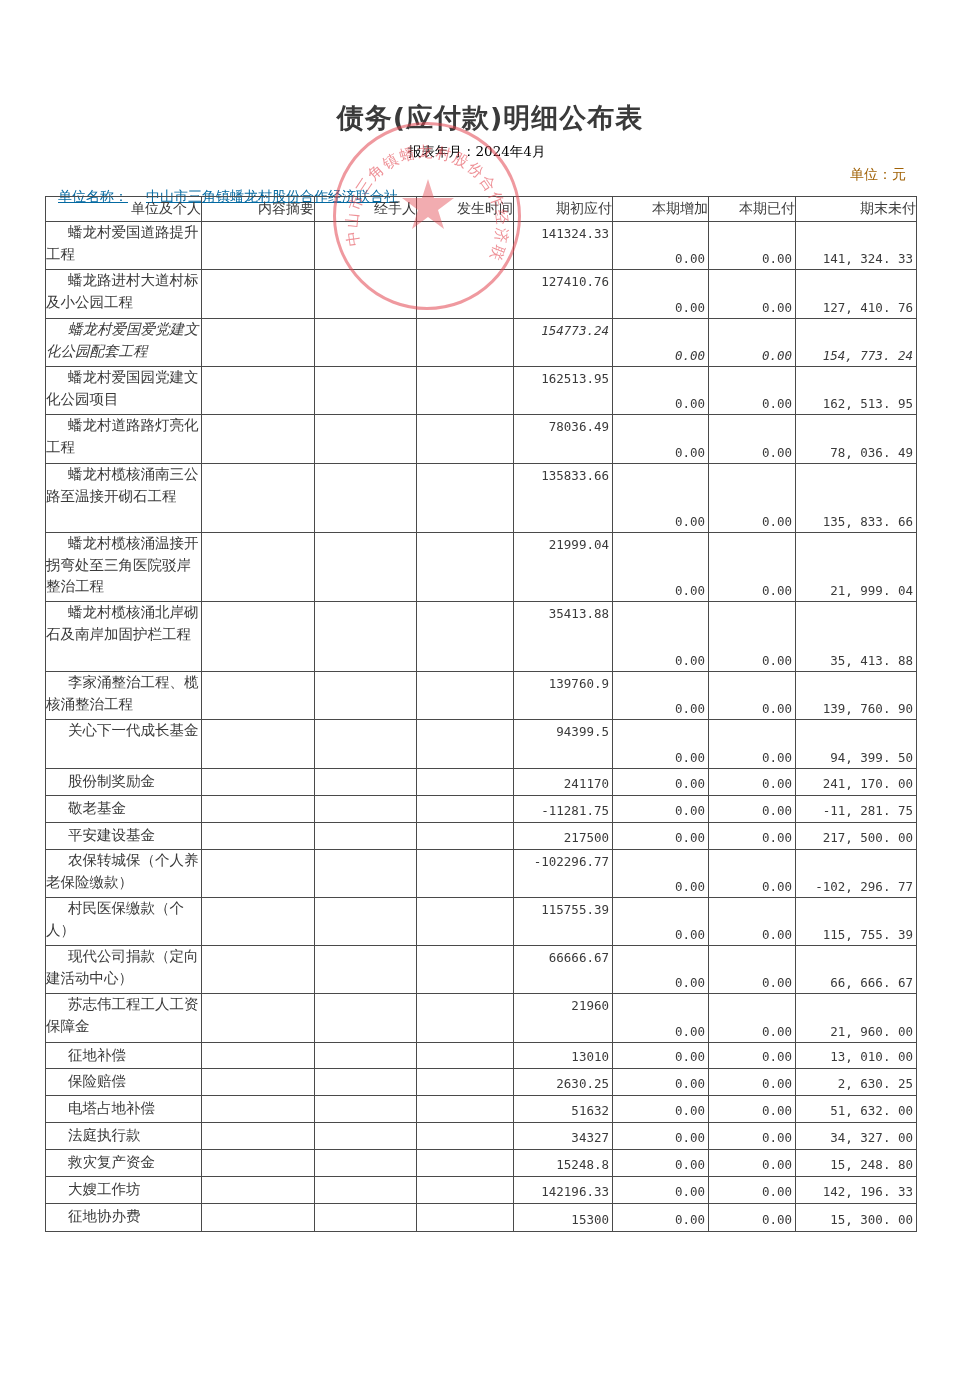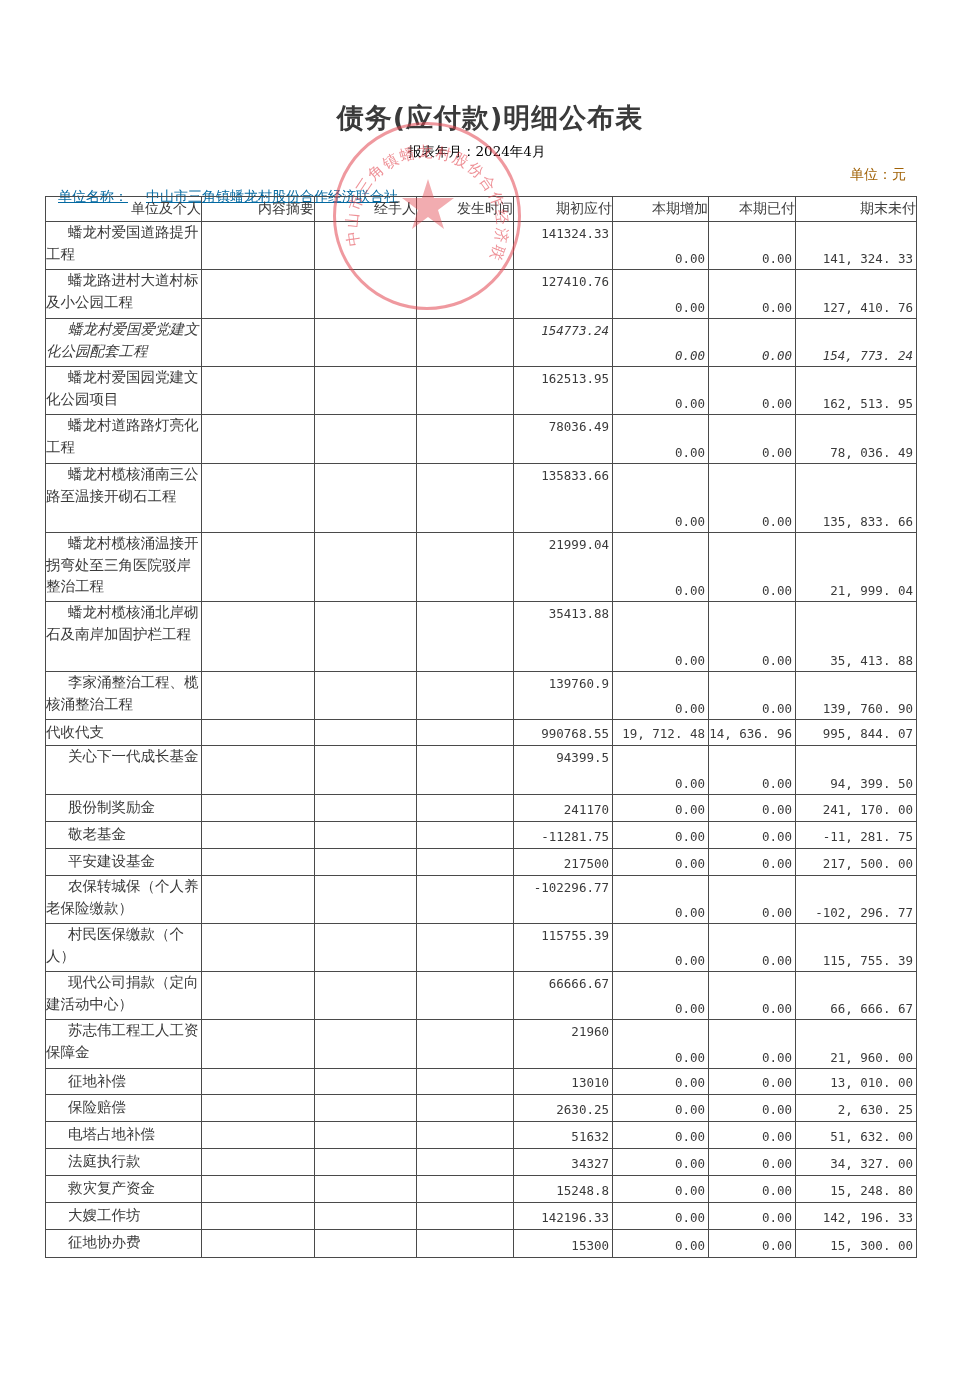--- a/index.html
+++ b/index.html
@@ -250,38 +250,20 @@
           <td class="num">
             <span class="bottom">0.00</span>
           </td>
           <td class="num">
             <span class="bottom">0.00</span>
           </td>
           <td class="num">
             <span class="bottom">139, 760. 90</span>
           </td>
         </tr>
-        <tr class="single" style="height: 26px;">
-          <td class="name"><span>代收代支</span></td>
-          <td></td>
-          <td></td>
-          <td></td>
-          <td class="num">
-            <span class="top">990768.55</span>
-          </td>
-          <td class="num">
-            <span class="bottom">19, 712. 48</span>
-          </td>
-          <td class="num">
-            <span class="bottom">14, 636. 96</span>
-          </td>
-          <td class="num">
-            <span class="bottom">995, 844. 07</span>
-          </td>
-        </tr>
         <tr style="height: 49px;">
           <td class="name"><span class="indent"></span><span>关心下一代成长基金</span></td>
           <td></td>
           <td></td>
           <td></td>
           <td class="num">
             <span class="top">94399.5</span>
           </td>
           <td class="num">
             <span class="bottom">0.00</span>

